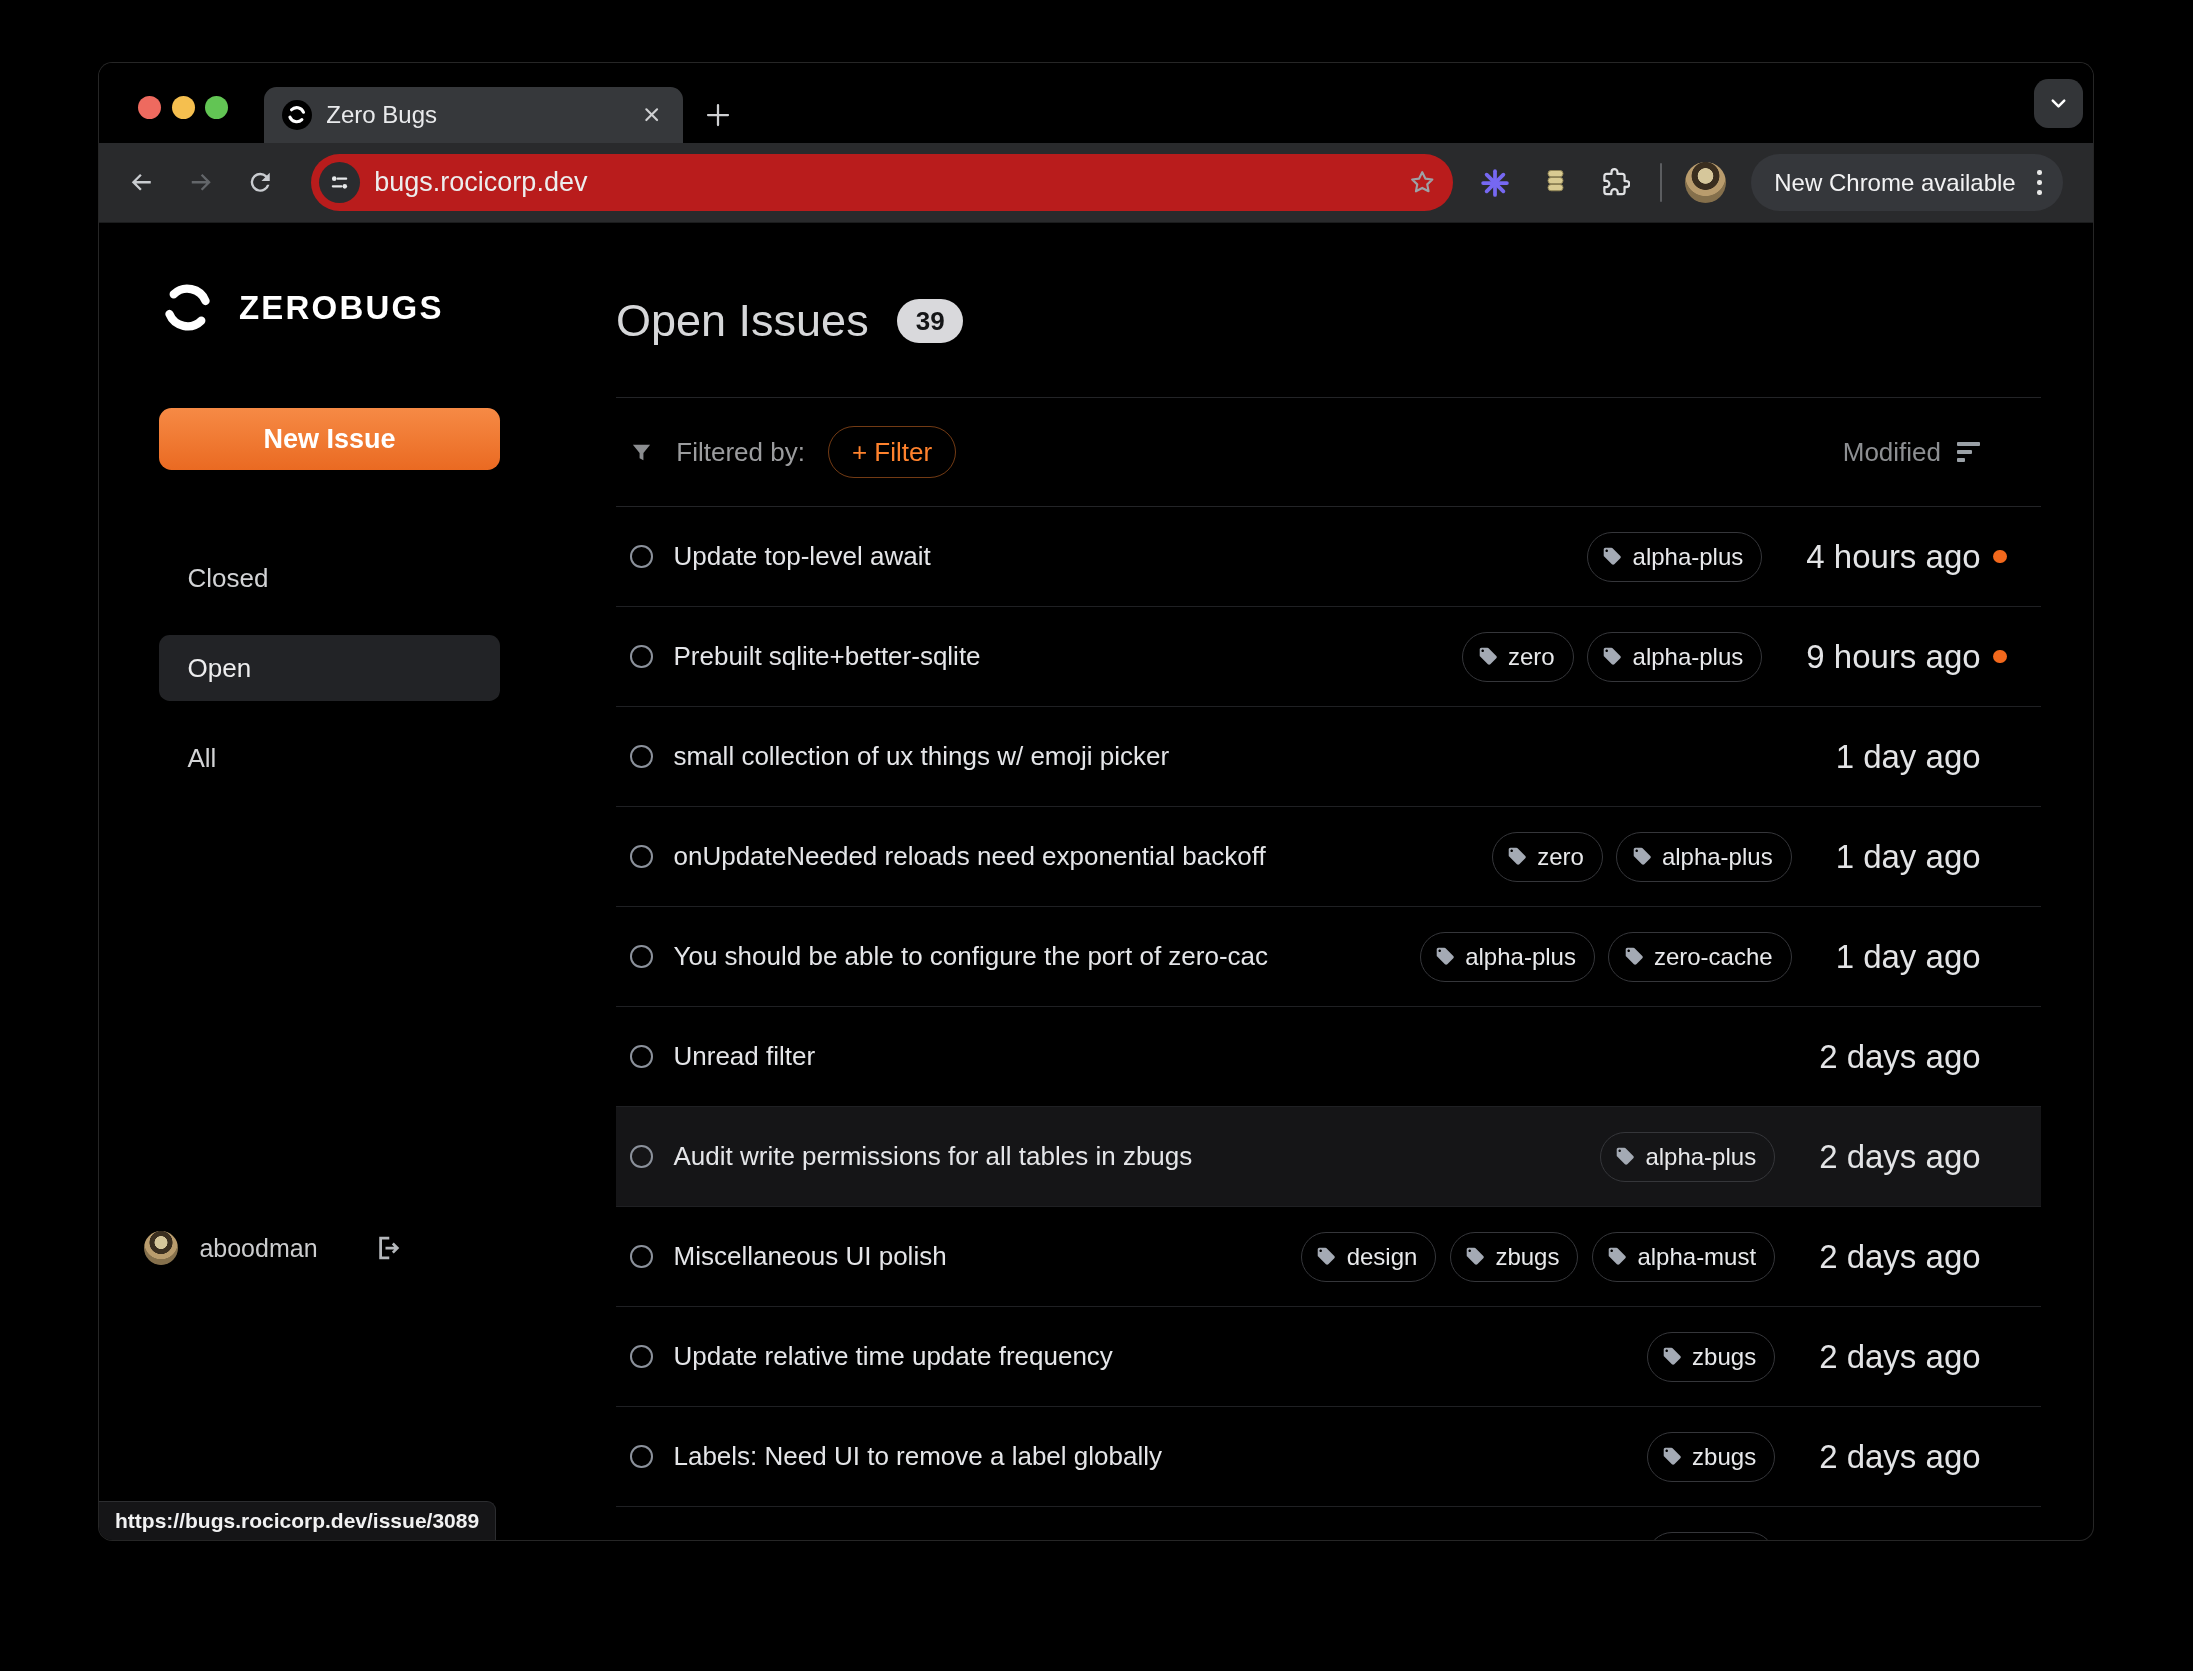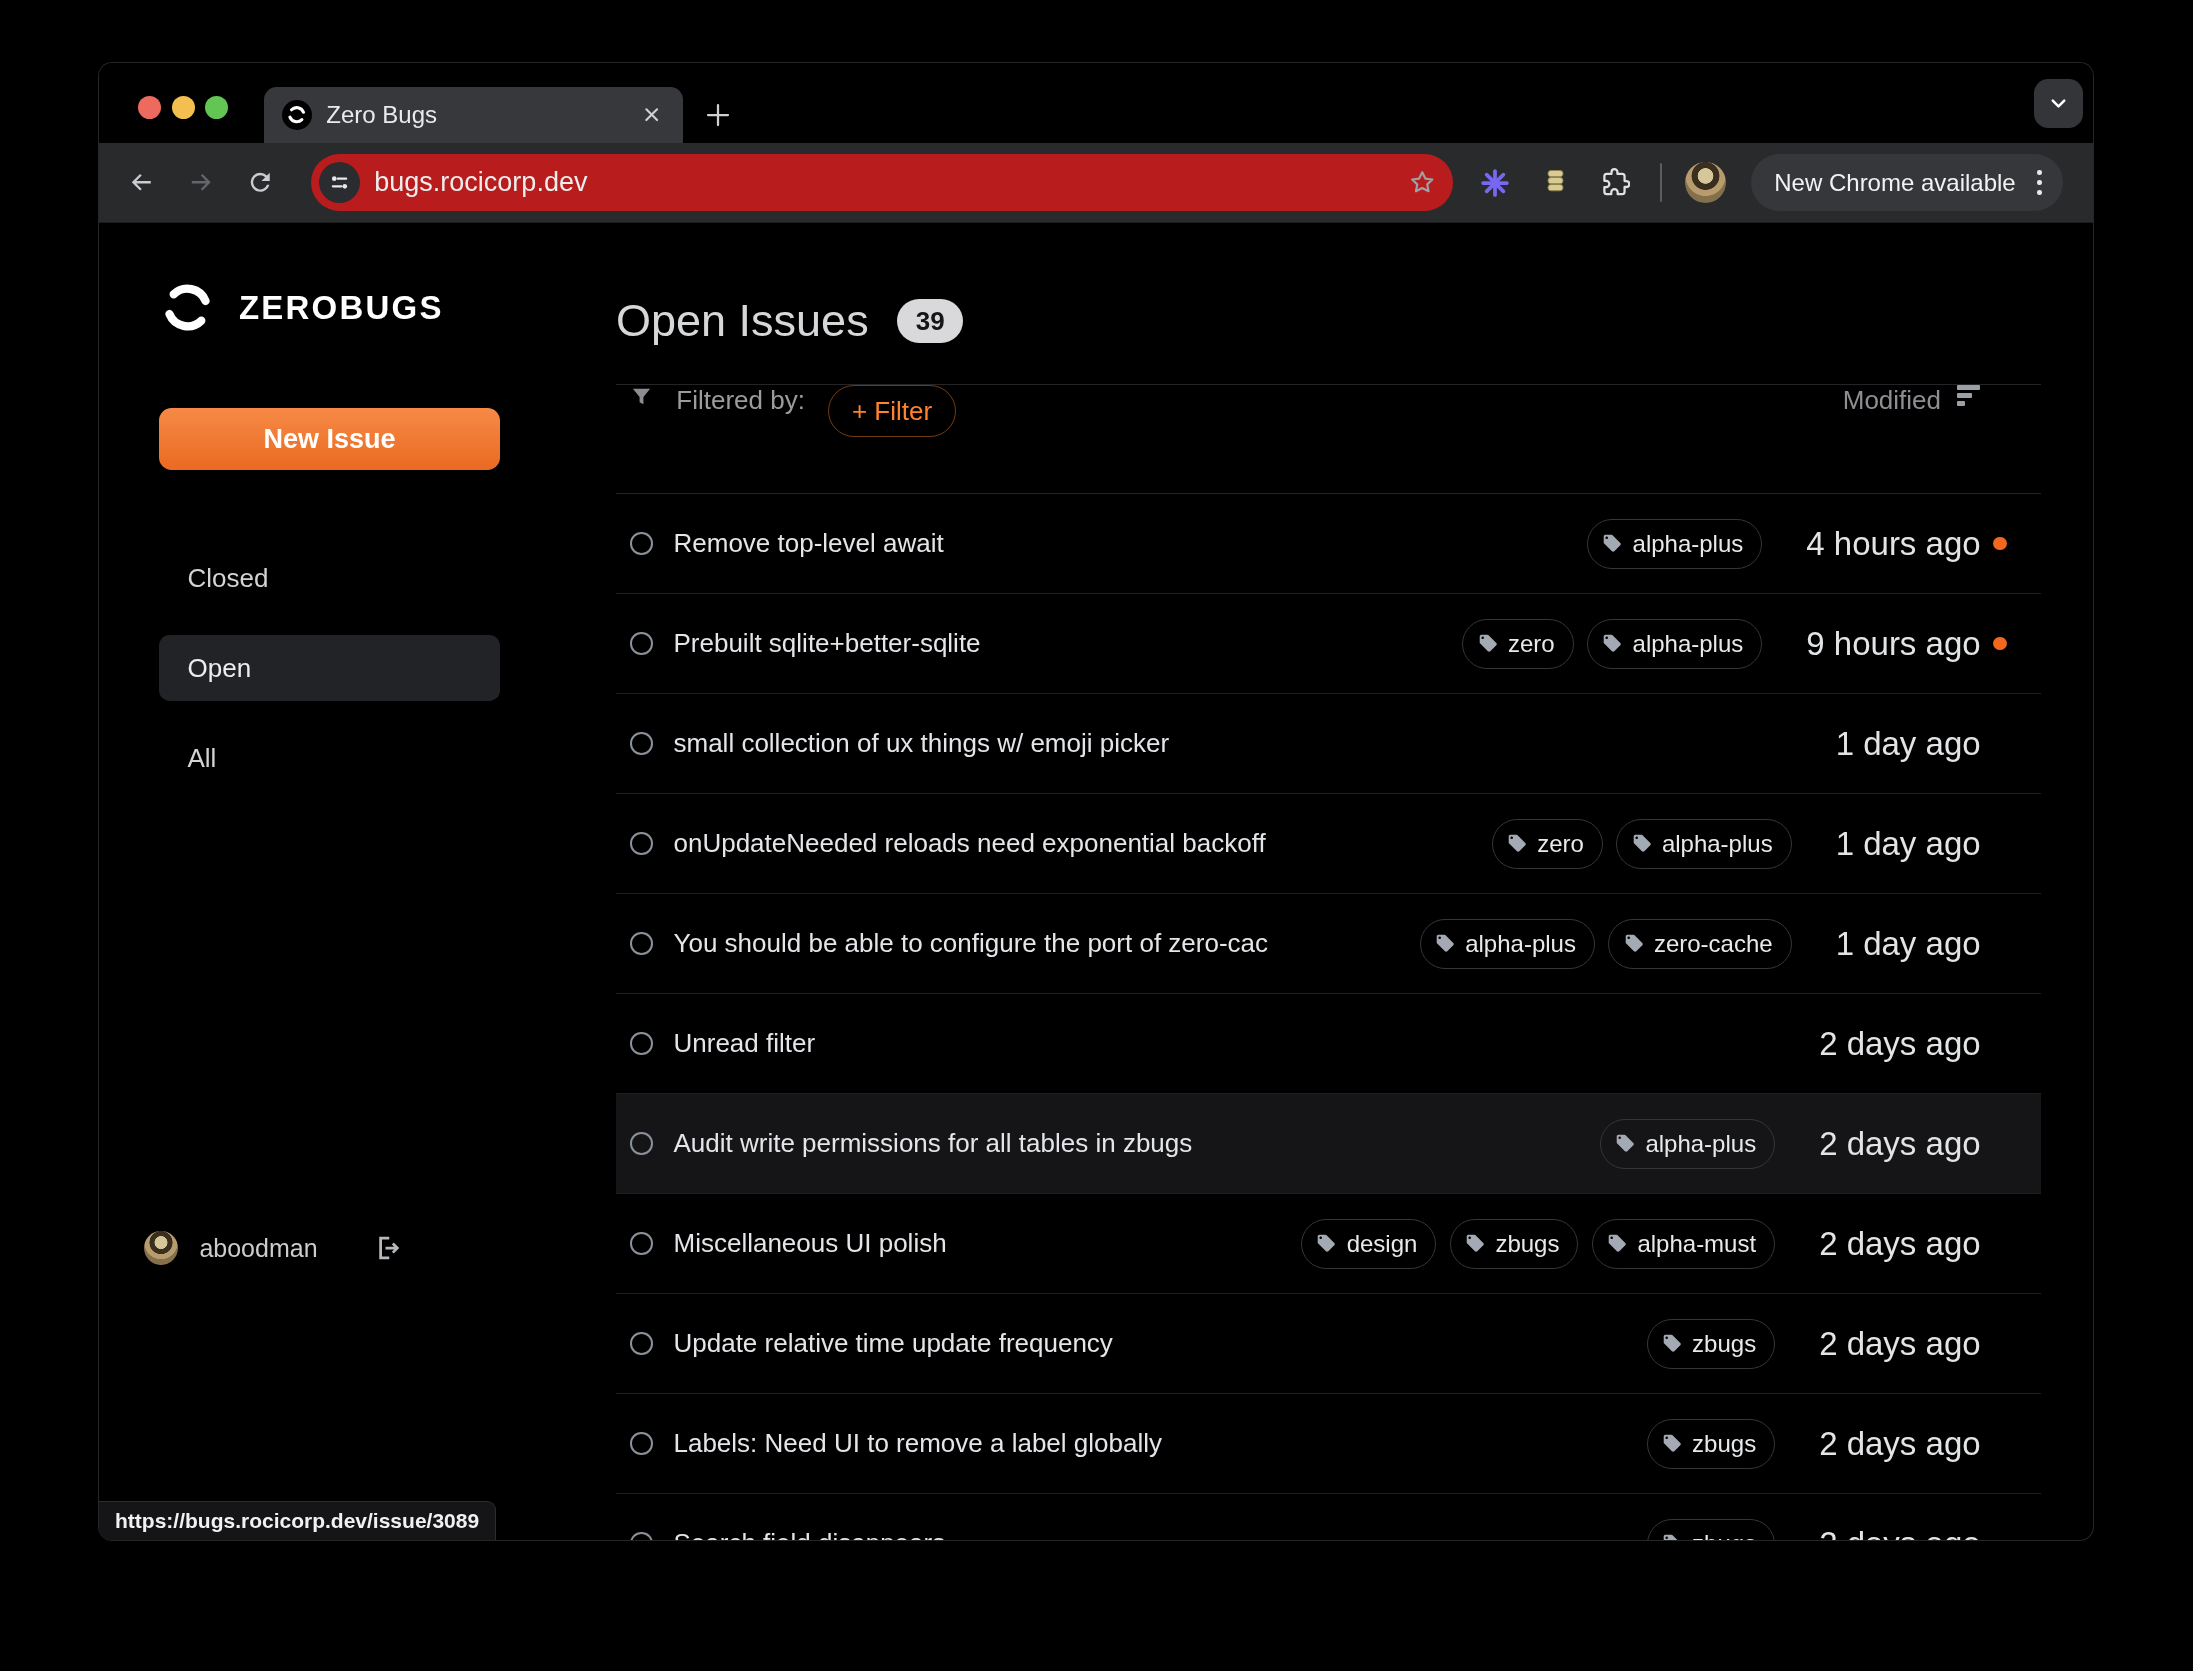--- a/index.html
+++ b/index.html
@@ -55,21 +55,21 @@
   .user-name{margin-left:21.4px;font-size:25px;color:#cbccce;}
   .logout-btn{margin-left:53px;width:34px;height:34px;display:flex;align-items:center;justify-content:center;}
   .status-bubble{position:absolute;left:0;bottom:0;height:39px;background:#151517;border-top:0.9px solid #2c2d30;border-right:0.9px solid #2c2d30;
     border-top-right-radius:9px;display:flex;align-items:center;padding:0 16px;z-index:30;box-sizing:border-box;}
   .status-text{font-size:21px;color:#f1f1f2;white-space:nowrap;font-weight:bold;}
   .main{flex:1;padding-right:52px;box-sizing:border-box;}
   .page-header{margin-top:70px;display:flex;align-items:center;}
   .page-title{font-size:45px;font-weight:500;color:#d6d7d9;line-height:55px;}
   .count-badge{margin-left:28.5px;background:#d9d9dc;color:#141517;font-size:26px;font-weight:700;
     padding:9px 18.7px;border-radius:890px;line-height:1;}
-  .filter-row{margin-top:36px;height:110px;display:flex;border-top:0.9px solid #232427;border-bottom:0.9px solid #232427;
+  .filter-row{margin-top:49px;height:110px;display:flex;align-items:center;border-top:0.9px solid #232427;border-bottom:0.9px solid #232427;
     padding:0 61px 0 14.3px;box-sizing:border-box;}
   .funnel{margin-right:23px;display:flex;}
   .filtered-by{font-size:26px;color:#9b9c9e;}
   .filter-btn{margin-left:23px;height:52px;padding:0 23px;border-radius:27px;background:transparent;
     border:1.3px solid rgba(255,130,45,.45);color:#ff822d;font-size:26px;font-family:inherit;display:flex;align-items:center;}
   .filter-spacer{flex:1;}
   .sort-label{font-size:26px;color:#8d8f92;}
   .sort-icon{margin-left:16px;display:flex;flex-direction:column;gap:3.6px;}
   .sort-icon i{display:block;height:4.5px;background:#9aa0a6;border-radius:0.9px;}
   .sort-icon i:nth-child(1){width:23px}.sort-icon i:nth-child(2){width:15px}.sort-icon i:nth-child(3){width:8px}
@@ -243,21 +243,21 @@
         <span class="sort-icon">
             <i></i>
             <i></i>
             <i></i>
           </span>
       </div>
 
       <div class="issue-list" id="issue-list">
           <div class="issue-row">
     <span class="issue-circle"></span>
-    <span class="issue-title">Remove top-level await</span>
+    <span class="issue-title">Update top-level await</span>
     <span class="issue-labels">
               <span class="label-pill">
     <svg class="tag-icon" viewBox="0 0 24 24">
       <path d="M21.41 11.58l-9-9C12.05 2.22 11.55 2 11 2H4c-1.1 0-2 .9-2 2v7c0 .55.22 1.05.59 1.42l9 9c.36.36.86.58 1.41.58.55 0 1.05-.22 1.41-.59l7-7c.37-.36.59-.86.59-1.41 0-.55-.22-1.05-.59-1.42zM5.5 7C4.67 7 4 6.33 4 5.5S4.67 4 5.5 4 7 4.67 7 5.5 6.33 7 5.5 7z"></path>
     </svg>
     <span class="label-text">alpha-plus</span>
   </span>
             </span>
     <span class="issue-time">4 hours ago</span>
     <span class="dot-slot">

